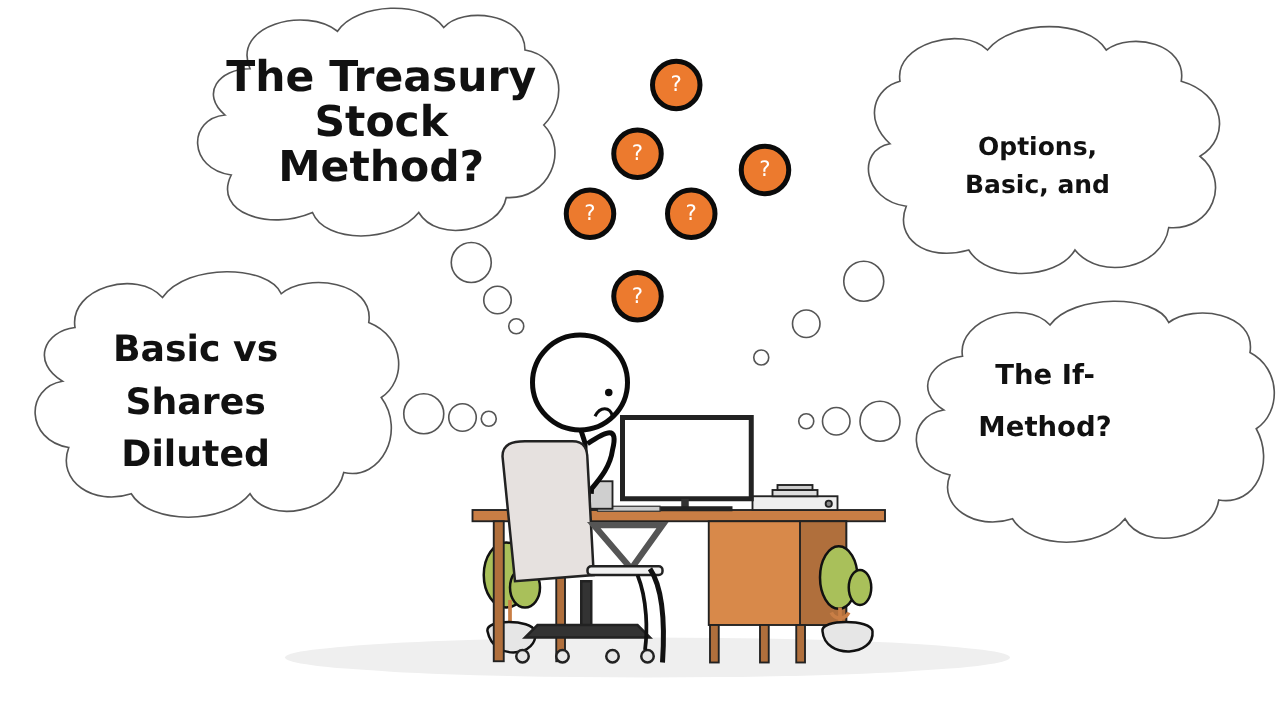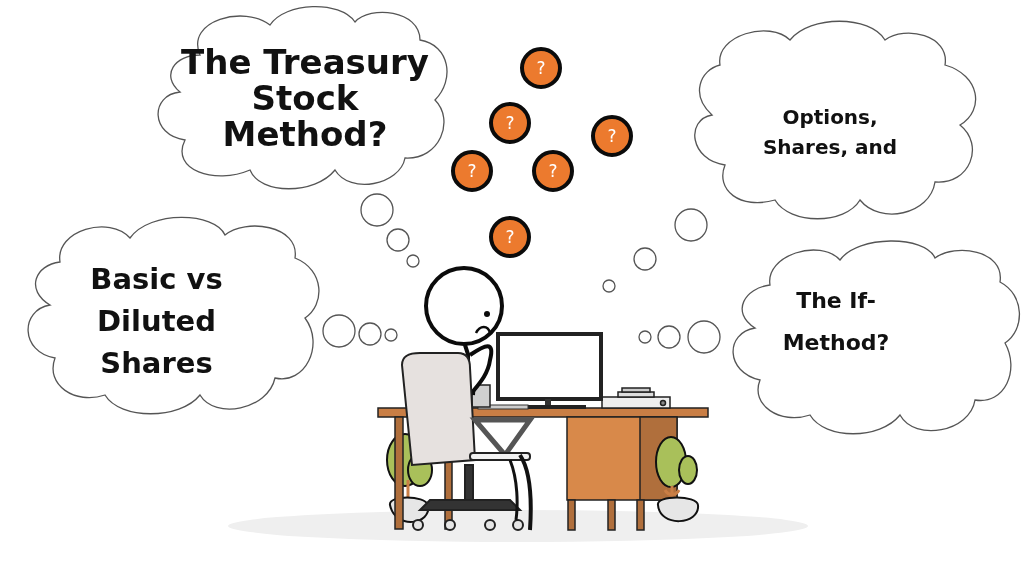--- a/index.html
+++ b/index.html
@@ -144,26 +144,26 @@
   </svg>
 
   
   <div id="t-treasury" class="cloud-text">
     <span>The Treasury</span>
     <span>Stock</span>
     <span>Method?</span>
   </div>
   <div id="t-options" class="cloud-text">
     <span>Options,</span>
-    <span>Shares, and</span>
+    <span>Basic, and</span>
   </div>
   <div id="t-basic" class="cloud-text">
     <span>Basic vs</span>
+    <span>Shares</span>
     <span>Diluted</span>
-    <span>Shares</span>
   </div>
   <div id="t-ifconv" class="cloud-text">
     <span>The If-</span>
     <span>Method?</span>
   </div>
 
   
   <div class="qmark" style="left:520px; top:47px;">?</div>
   <div class="qmark" style="left:489px; top:102px;">?</div>
   <div class="qmark" style="left:591px; top:115px;">?</div>

